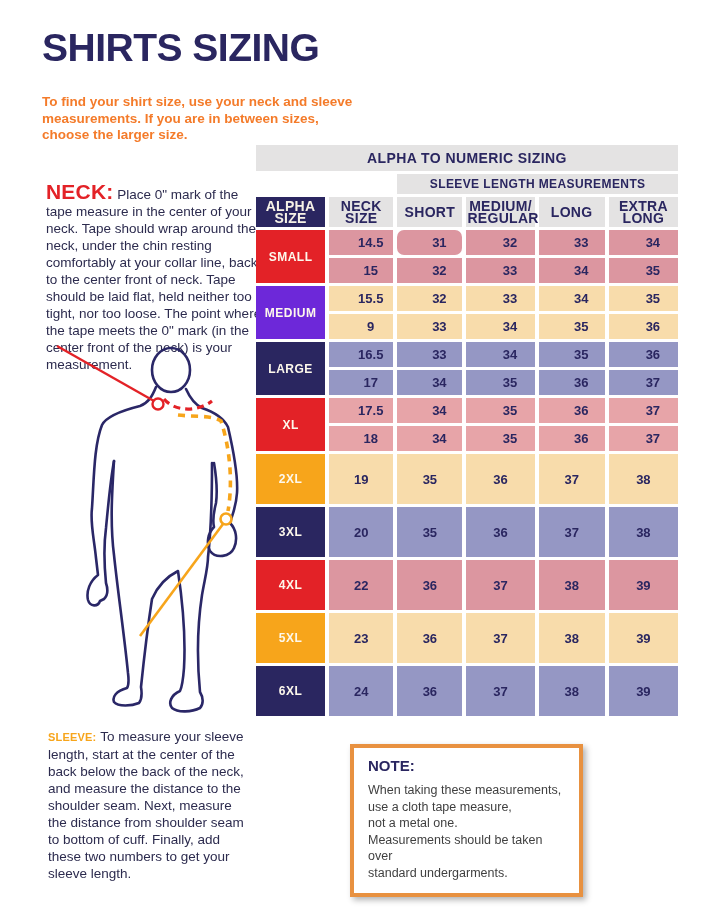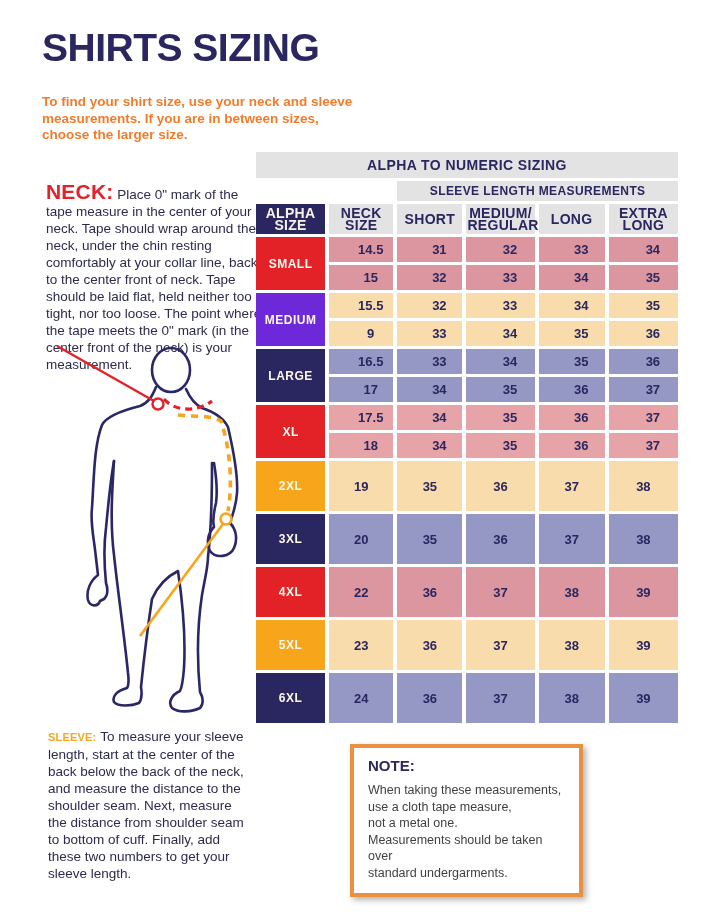--- a/index.html
+++ b/index.html
@@ -15,21 +15,21 @@
   .neck-block { position:absolute; left:46px; top:183px; width:216px; font-size:13.5px; line-height:17px;
                 color:var(--c-body_text); }
   .neck-label { color:var(--c-red); font-weight:bold; font-size:21px; letter-spacing:.2px; }
   .sleeve-block { position:absolute; left:48px; top:728px; width:205px; font-size:13.5px; line-height:17px;
                   color:var(--c-body_text); }
   .sleeve-label { color:var(--c-orange); font-weight:bold; font-size:11px; letter-spacing:.2px; }
 
   .figure-wrap { position:absolute; left:40px; top:343px; width:235px; height:382px; }
   .figure-wrap svg { display:block; width:100%; height:100%; }
 
-  table.sizing { position:absolute; left:252px; top:149px; width:430px; border-collapse:separate;
+  table.sizing { position:absolute; left:252px; top:142px; width:430px; border-collapse:separate;
                  border-spacing:4px 3px; table-layout:fixed; }
   .t-bar { background:var(--c-header_gray); color:var(--c-navy); font-weight:bold; text-align:center; }
   .t-title { font-size:14px; height:26px; letter-spacing:.4px; }
   .t-subtitle { font-size:12px; height:20px; letter-spacing:.4px; }
   .t-spacer { background:transparent; }
   th.col-head { background:var(--c-header_gray); color:var(--c-navy); font-size:14px; line-height:12px;
                 font-weight:bold; text-align:center; vertical-align:middle; height:30px; white-space:pre-line;
                 letter-spacing:.3px; }
   th.col-head-alpha { background:var(--c-navy); color:#f6f2e6; }
   td.alpha-cell { color:#fdf8ec; font-weight:bold; font-size:12px; text-align:center; vertical-align:middle;
@@ -124,21 +124,21 @@
           <th class="col-head">SHORT</th>
           <th class="col-head">MEDIUM/
 REGULAR</th>
           <th class="col-head">LONG</th>
           <th class="col-head">EXTRA
 LONG</th>
         </tr>
         <tr class="sub-row">
           <td rowspan="2" class="alpha-cell" style="background: rgb(227, 34, 39);">SMALL</td>
           <td class="num-cell" style="background: rgb(220, 150, 160);">14.5</td>
-          <td class="num-cell" style="background: rgb(220, 150, 160);">31</td>
+          <td class="num-cell" style="background: rgb(220, 150, 160); border-radius: 7px;">31</td>
           <td class="num-cell" style="background: rgb(220, 150, 160);">32</td>
           <td class="num-cell" style="background: rgb(220, 150, 160);">33</td>
           <td class="num-cell" style="background: rgb(220, 150, 160);">34</td>
         </tr>
         <tr class="sub-row">
           <td class="num-cell" style="background: rgb(220, 150, 160);">15</td>
           <td class="num-cell" style="background: rgb(220, 150, 160);">32</td>
           <td class="num-cell" style="background: rgb(220, 150, 160);">33</td>
           <td class="num-cell" style="background: rgb(220, 150, 160);">34</td>
           <td class="num-cell" style="background: rgb(220, 150, 160);">35</td>

